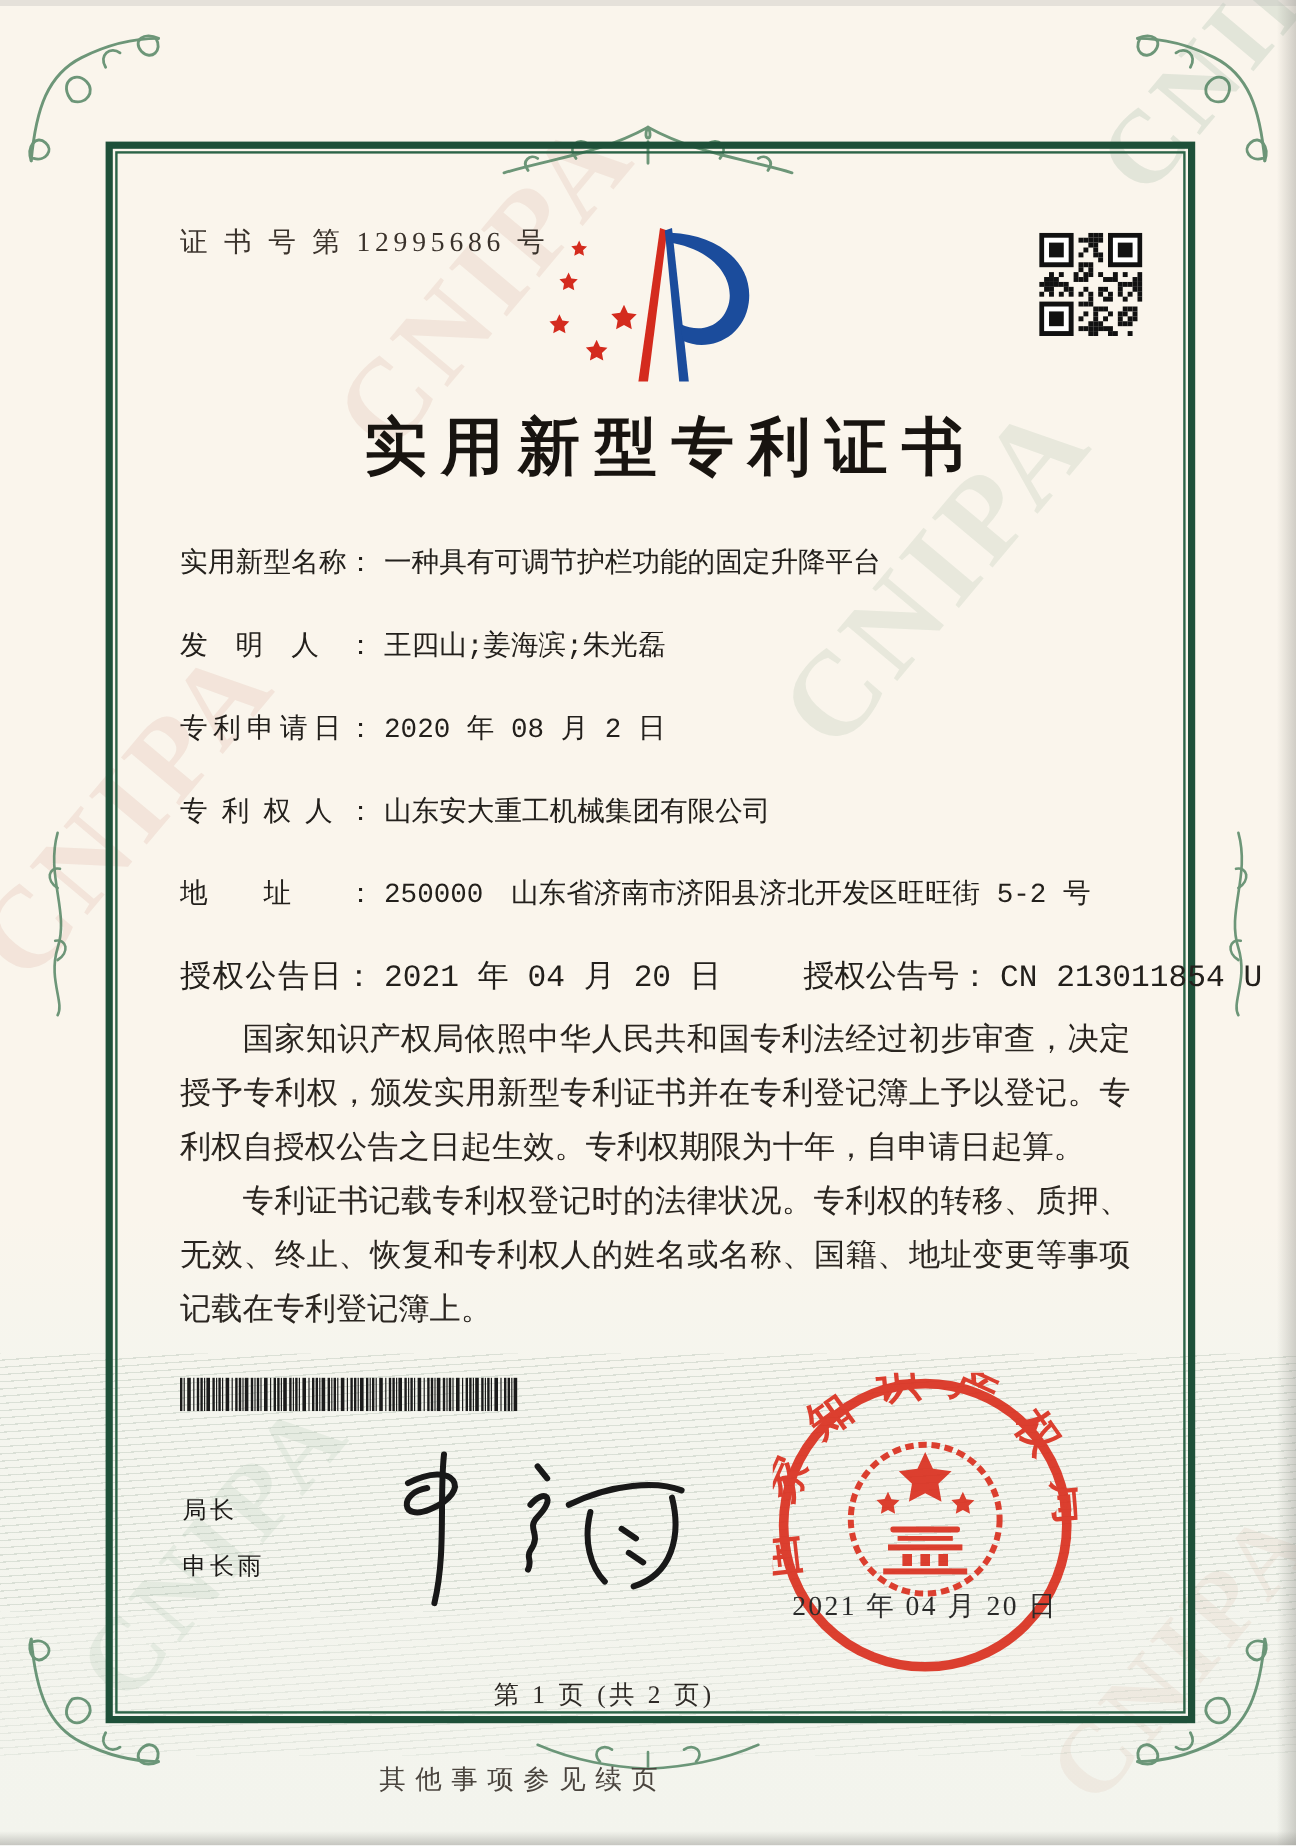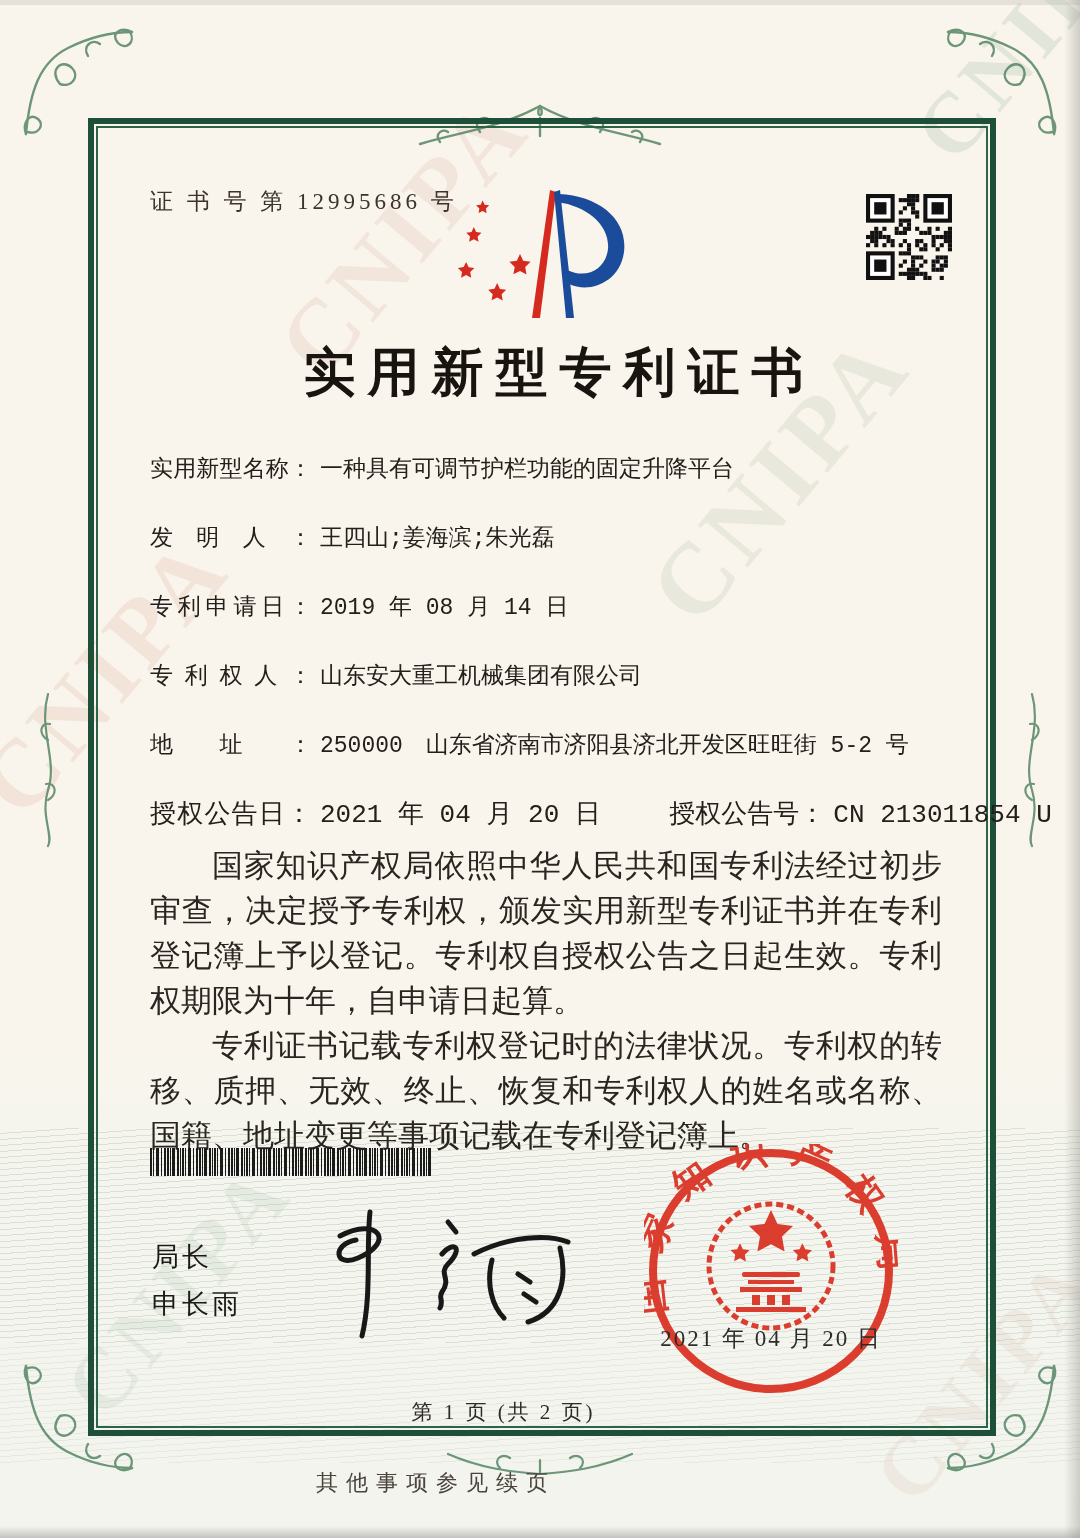--- a/index.html
+++ b/index.html
@@ -32,24 +32,24 @@
   .qr{position:absolute;left:866px;top:194px;}
   .title{position:absolute;left:88px;top:338px;width:943px;text-align:center;
       font-size:52px;font-weight:bold;letter-spacing:12px;color:#181410;}
   .content{position:absolute;left:150px;top:455px;width:792px;color:#23201c;}
   .field-row{font-size:23px;line-height:28px;margin-bottom:40px;white-space:nowrap;}
   .flabel{display:inline-block;width:162px;text-align:justify;text-align-last:justify;vertical-align:top;}
   .fvalue{display:inline-block;margin-left:8px;font-family:Liberation Mono, monospace;}
   .grant-row{font-size:26px;line-height:28px;margin-bottom:8px;white-space:nowrap;}
   .grant-row .second{margin-left:62px;}
   .paras{margin-top:14px;}
-  .paras p{margin:0;font-size:31px;line-height:45px;text-align:justify;text-indent:2em;color:#2a2520;}
+  .paras p{margin:0;font-size:26px;line-height:45px;text-align:justify;text-indent:2em;color:#2a2520;}
   .barcode{position:absolute;left:150px;top:1148px;}
-  .sig-block{position:absolute;left:152px;top:1236px;font-family:Liberation Mono, monospace;
-      font-size:27px;color:#1c1a18;line-height:47px;letter-spacing:3px;}
+  .sig-block{position:absolute;left:152px;top:1236px;font-family:Liberation Sans, sans-serif;
+      font-size:20px;color:#1c1a18;line-height:47px;letter-spacing:3px;}
   .signature{position:absolute;left:296px;top:1196px;}
   .seal{position:absolute;left:644px;top:1144px;}
   .pagefoot{position:absolute;left:88px;top:1398px;width:831px;text-align:center;
       font-size:21px;letter-spacing:3px;color:#2e2a26;}
   .contnote{position:absolute;left:0;top:1468px;width:872px;text-align:center;
       font-size:22px;letter-spacing:8px;color:#4a443e;}
 </style>
 </head>
 <body>
 
@@ -265,21 +265,21 @@
   <div class="title">实用新型专利证书</div>
 
   <div class="content">
     <div class="field-row">
       <span class="flabel">实用新型名称：</span><span class="fvalue">一种具有可调节护栏功能的固定升降平台</span>
     </div>
     <div class="field-row">
       <span class="flabel">发明人：</span><span class="fvalue">王四山;姜海滨;朱光磊</span>
     </div>
     <div class="field-row">
-      <span class="flabel">专利申请日：</span><span class="fvalue">2019 年 08 月 14 日</span>
+      <span class="flabel">专利申请日：</span><span class="fvalue">2020 年 08 月 2 日</span>
     </div>
     <div class="field-row">
       <span class="flabel">专利权人：</span><span class="fvalue">山东安大重工机械集团有限公司</span>
     </div>
     <div class="field-row">
       <span class="flabel">地址：</span><span class="fvalue">250000　山东省济南市济阳县济北开发区旺旺街 5-2 号</span>
     </div>
     <div class="grant-row">
       <span class="flabel">授权公告日：</span><span class="fvalue">2021 年 04 月 20 日</span>
       <span class="second">授权公告号：</span><span class="fvalue">CN 213011854 U</span>

